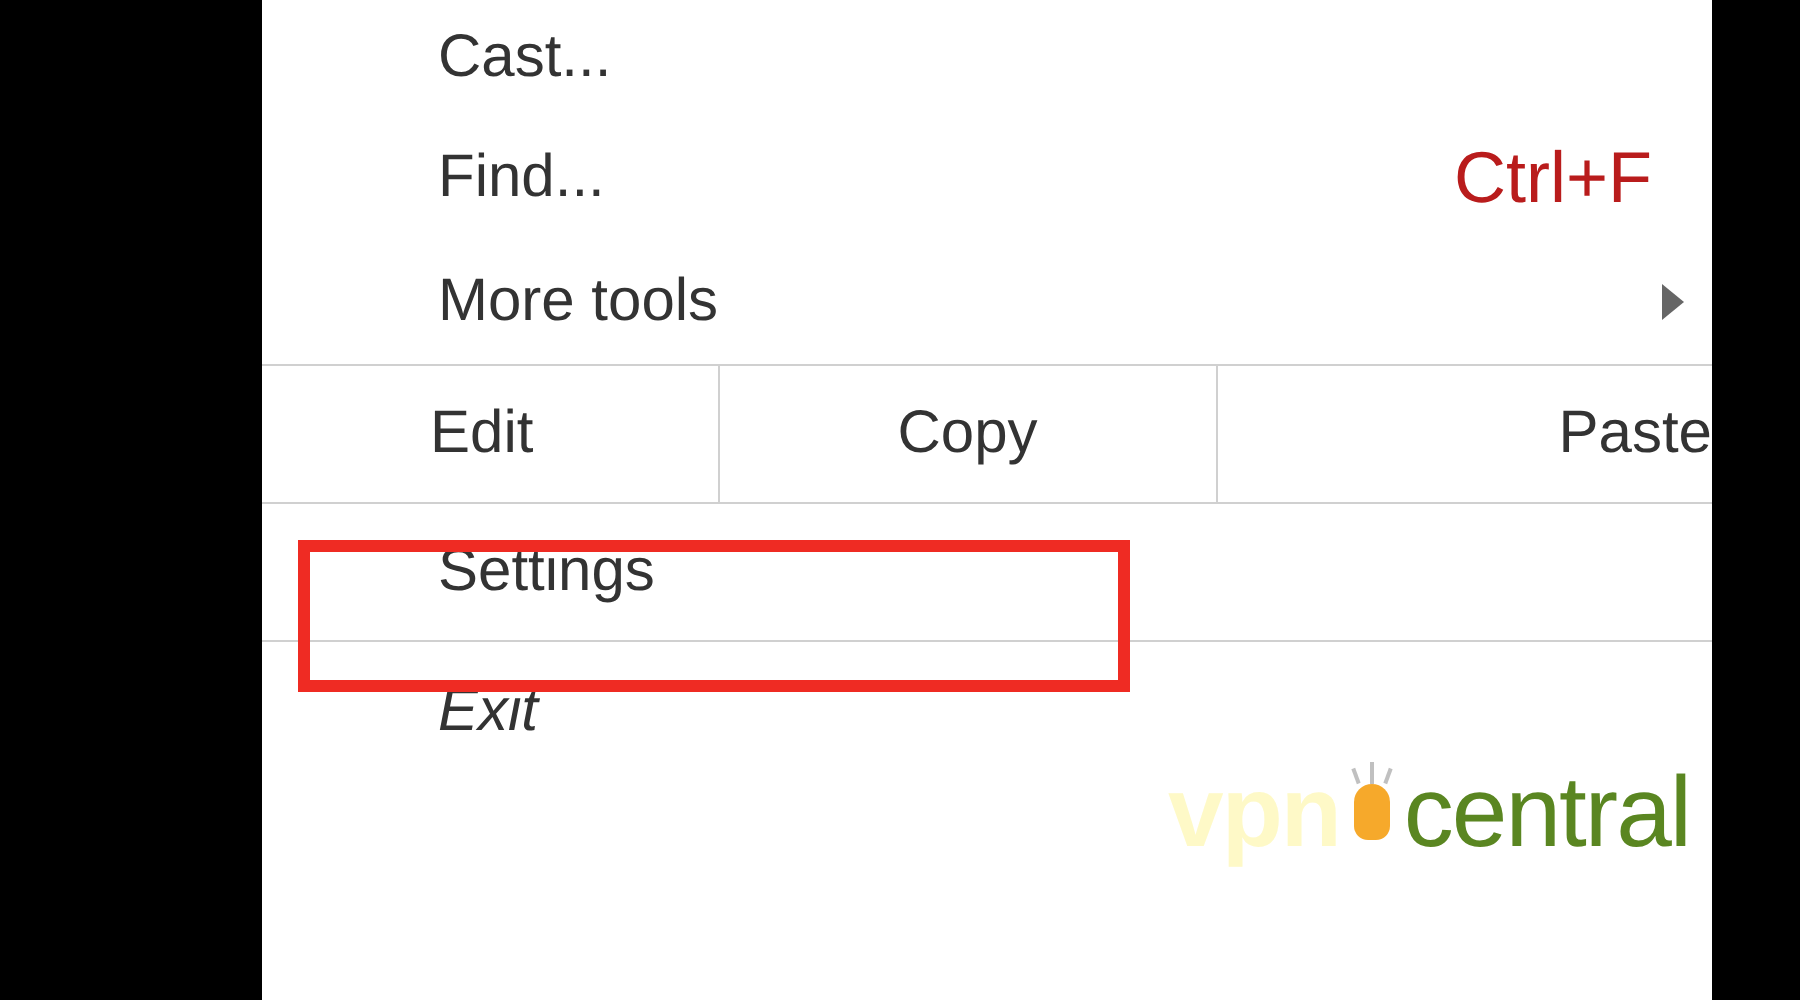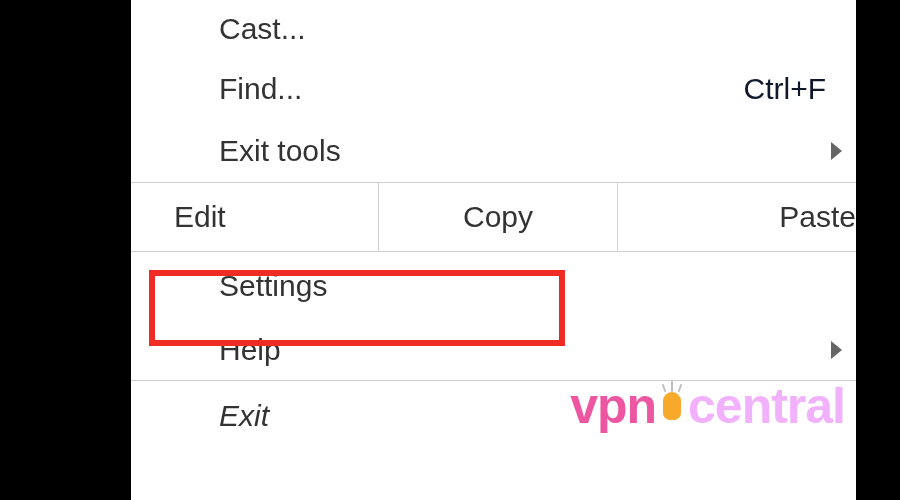--- a/index.html
+++ b/index.html
@@ -28,22 +28,22 @@
       align-items: center;
       padding-left: 88px;
       padding-right: 30px;
       position: relative;
       cursor: default;
     }
     .menu-item-label {
       flex: 1;
     }
     .shortcut {
-      color: #0f172a;
-      font-size: 30px;
+      color: #b91c1c;
+      font-size: 36px;
     }
     .submenu-arrow {
       position: absolute;
       right: 14px;
       top: 50%;
       transform: translateY(-50%);
       width: 0;
       height: 0;
       border-top: 9px solid transparent;
       border-bottom: 9px solid transparent;
@@ -55,24 +55,24 @@
       width: 100%;
     }
     .edit-row {
       height: 70px;
       display: flex;
       align-items: stretch;
       border-top: 1px solid #d0d0d0;
       border-bottom: 1px solid #d0d0d0;
     }
     .edit-label-cell {
-      width: 248px;
+      width: 229px;
       display: flex;
       align-items: center;
-      padding-left: 43px;
+      padding-left: 84px;
       border-right: 1px solid #d0d0d0;
     }
     .edit-btn {
       flex: 1 1 0;
       display: flex;
       align-items: center;
       justify-content: center;
       border-right: 1px solid #d0d0d0;
       cursor: default;
     }
@@ -92,22 +92,22 @@
       bottom: 65px;
       font-size: 50px;
       font-weight: 500;
       letter-spacing: -1px;
       display: flex;
       align-items: center;
       gap: 2px;
       opacity: 0.92;
       pointer-events: none;
     }
-    .wm-vpn { color: #ec4899; font-weight: 600; }
-    .wm-central { color: #f0abfc; font-weight: 700; }
+    .wm-vpn { color: #fef9c3; font-weight: 600; }
+    .wm-central { color: #4d7c0f; font-weight: 400; }
     .wm-icon {
       display: inline-block;
       width: 24px;
       position: relative;
       margin: 0 2px;
     }
     .wm-bulb {
       display:block;
       width: 18px;
       height: 28px;
@@ -141,44 +141,40 @@
   <div class="menu-item" style="height:58px;">
     <span class="menu-item-label">Cast...</span>
   </div>
 
   <div class="menu-item">
     <span class="menu-item-label">Find...</span>
     <span class="shortcut">Ctrl+F</span>
   </div>
 
   <div class="menu-item">
-    <span class="menu-item-label">Exit tools</span>
+    <span class="menu-item-label">More tools</span>
     <span class="submenu-arrow"></span>
   </div>
 
   <div class="edit-row">
     <div class="edit-label-cell">
       <span>Edit</span>
     </div>
     <div class="edit-btn">
       <span>Copy</span>
     </div>
     <div class="edit-btn">
       <span>Paste</span>
     </div>
   </div>
 
   <div class="menu-item" style="height:68px;">
     <span class="menu-item-label">Settings</span>
   </div>
 
-  <div class="menu-item" style="height:60px;">
-    <span class="menu-item-label">Help</span>
-    <span class="submenu-arrow"></span>
-  </div>
 
   <div class="divider"></div>
 
   <div class="menu-item" style="height:70px;font-style:italic;">
     <span class="menu-item-label">Exit</span>
   </div>
 
   <div class="highlight-box" style="left:18px; top:270px; width:416px; height:76px;"></div>
 
 </div>

